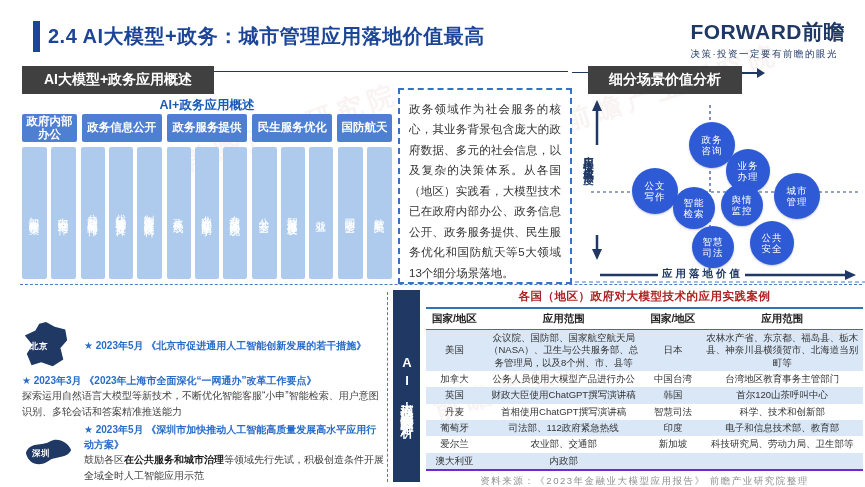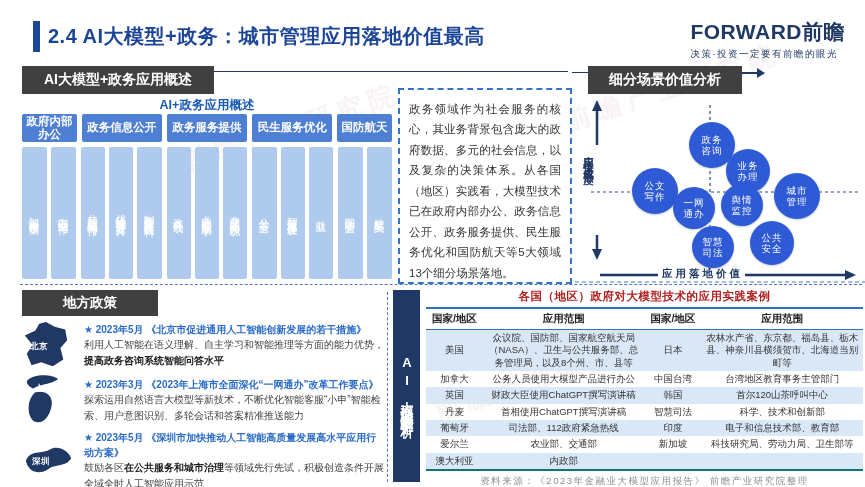--- a/index.html
+++ b/index.html
@@ -76,21 +76,21 @@
   
   .influence-bar { position:absolute; left:393px; top:290px; width:27px; height:192px; background:#1f3864;
                    display:flex; align-items:center; justify-content:center; }
   .influence-bar span { writing-mode:vertical-rl; text-orientation:upright; color:#fff;
                         font-size:13px; font-weight:bold; letter-spacing:3px; }
 
   
   .case-panel { position:absolute; left:426px; top:289px; width:437px; }
   .table-title { text-align:center; font-size:11.5px; font-weight:bold; color:#b02222; margin-bottom:3px; letter-spacing:0.5px; }
   table.cases { width:100%; border-collapse:collapse; table-layout:fixed;
-                border-top:2px solid #2e75b6; border-bottom:2px solid #0f766e; }
+                border-top:2px solid #2e75b6; border-bottom:2px solid #6d28d9; }
   table.cases th { font-size:10.5px; font-weight:bold; color:#222; padding:3px 2px;
                    border-bottom:1.5px solid #2e75b6; text-align:center; }
   table.cases td { font-size:9.5px; color:#333; padding:2px 3px; line-height:1.3; text-align:center; vertical-align:middle; }
   tr.alt { background:#d9e7f7; }
   .c-narrow { width:13%; } .c-wide { width:37%; }
   .source-line { margin-top:4px; text-align:center; font-size:9.5px; color:#8f8f8f; letter-spacing:1.5px; }
 </style>
 </head>
 <body>
 
@@ -201,62 +201,53 @@
     <div class="bubble" style="left:114px; top:27px; width:46px; height:46px;">
         <span>政务咨询</span>
       </div>
     <div class="bubble" style="left:151px; top:54px; width:44px; height:44px;">
         <span>业务办理</span>
       </div>
     <div class="bubble" style="left:57px; top:73px; width:46px; height:46px;">
         <span>公文写作</span>
       </div>
     <div class="bubble" style="left:98px; top:92px; width:42px; height:42px;">
-        <span>一网通办</span>
+        <span>智能检索</span>
       </div>
     <div class="bubble" style="left:146px; top:89px; width:42px; height:42px;">
         <span>舆情监控</span>
       </div>
     <div class="bubble" style="left:117px; top:131px; width:42px; height:42px;">
         <span>智慧司法</span>
       </div>
     <div class="bubble" style="left:199px; top:78px; width:46px; height:46px;">
         <span>城市管理</span>
       </div>
     <div class="bubble" style="left:175px; top:126px; width:44px; height:44px;">
         <span>公共安全</span>
       </div>
   </div>
   <div class="axis-y-label">应用技术成熟度</div>
   <div class="axis-x-label">应用落地价值</div>
 
-  <div class="hdr-box pol-header">地方政策</div>
   <div class="policy-list">
 
     <div class="policy-item">
       <div class="map-icon">
         <svg width="48" height="50" viewBox="0 0 48 52">
           <path d="M24,2 L33,7 L44,10 L46,21 L39,29 L42,41 L31,48 L19,44 L9,47 L4,35 L10,26 L2,16 L13,11 L17,4 Z" fill="#1f3864"></path>
         </svg>
         <span class="map-label" style="left:8px; top:21px;">北京</span>
       </div>
       <div class="policy-text">
         <div class="policy-title">★ 2023年5月 《北京市促进通用人工智能创新发展的若干措施》</div>
-        <div class="policy-body"><span>利用人工智能在语义理解、自主学习和智能推理等方面的能力优势，</span><b>提高政务咨询系统智能问答水平</b><span></span></div>
       </div>
     </div>
 
     <div class="policy-item">
-      <div class="map-icon">
-        <svg width="42" height="54" viewBox="0 0 44 56">
-          <path d="M5,8 C13,0 31,1 38,6 C31,12 18,11 12,16 C8,14 5,12 5,8 Z" fill="#1f3864"></path>
-          <path d="M14,20 C25,17 33,24 31,34 C29,46 21,55 12,50 C5,44 5,27 14,20 Z" fill="#1f3864"></path>
-        </svg>
-        <span class="map-label" style="left:13px; top:10px;">上海</span>
-      </div>
       <div class="policy-text">
         <div class="policy-title">★ 2023年3月 《2023年上海市全面深化“一网通办”改革工作要点》</div>
         <div class="policy-body"><span>探索运用自然语言大模型等新技术，不断优化智能客服“小申”智能检索、用户意图识别、多轮会话和答案精准推送能力</span><b></b><span></span></div>
       </div>
     </div>
 
     <div class="policy-item">
       <div class="map-icon">
         <svg width="52" height="40" viewBox="0 0 54 40">
           <path d="M4,20 C8,8 21,13 29,8 C37,3 48,9 51,17 C47,26 36,23 28,28 C18,35 7,32 4,20 Z" fill="#1f3864"></path>

